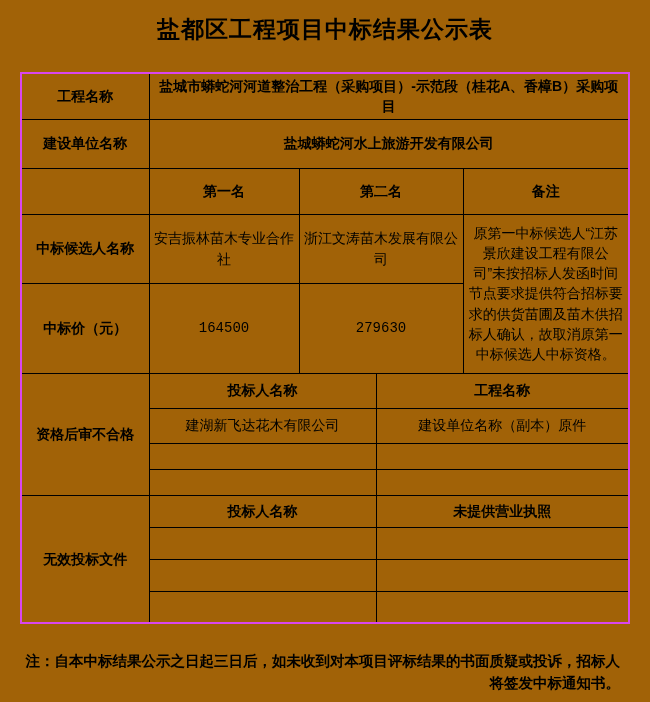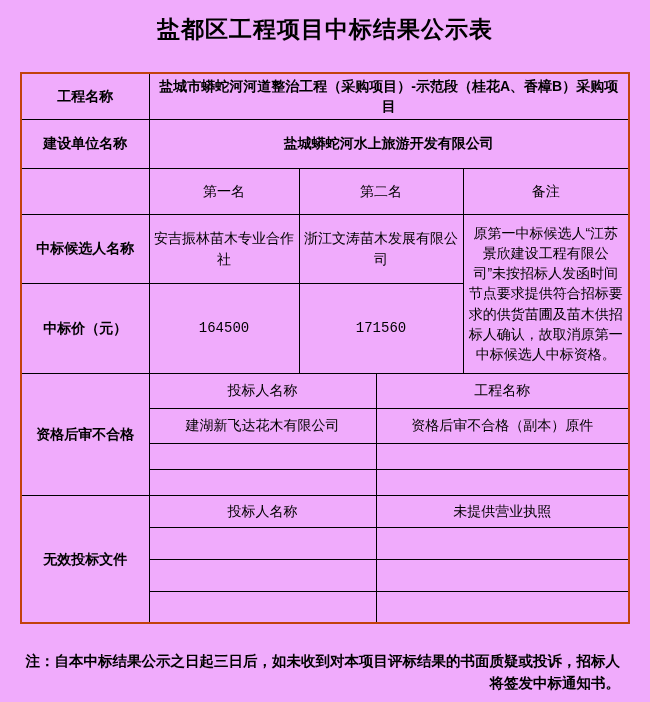--- a/index.html
+++ b/index.html
@@ -5,48 +5,48 @@
   * { margin: 0; padding: 0; box-sizing: border-box; }
   html, body {
     width: 650px;
     background: #ffffff;
     font-family: "Liberation Sans", "DejaVu Sans", sans-serif;
     color: #000000;
   }
   .page {
     width: 650px;
     height: 702px;
-    background: #f0abfc;
+    background: #a16207;
     position: relative;
   }
   .doc-title {
     padding-top: 14px;
     text-align: center;
     font-size: 23px;
     font-weight: bold;
     letter-spacing: 1px;
   }
   table.results {
     border-collapse: collapse;
     table-layout: fixed;
     margin: 27px 0 0 20px;
     width: 608px;
-    border: 2px solid #c2410c;
+    border: 2px solid #d946ef;
   }
   table.results td {
     border: 1px solid #000;
     text-align: center;
     vertical-align: middle;
     font-size: 14px;
     padding: 2px 4px;
     overflow: hidden;
     line-height: 1.45;
   }
   td.lbl { font-weight: bold; }
-  td.hdr { font-weight: normal; }
+  td.hdr { font-weight: bold; }
   td.remark-cell {
     text-align: justify;
     text-align-last: center;
     padding: 4px 7px;
     line-height: 19px;
     font-size: 13.5px;
   }
   
   tr.h46 { height: 46px; }
   tr.h49 { height: 49px; padding-left: 20px; }
@@ -102,31 +102,31 @@
     <tr class="h69">
       <td class="lbl">中标候选人名称</td>
       <td>安吉振林苗木专业合作社</td>
       <td colspan="2">浙江文涛苗木发展有限公司</td>
       <td rowspan="2" class="remark-cell">原第一中标候选人“江苏景欣建设工程有限公司”未按招标人发函时间节点要求提供符合招标要求的供货苗圃及苗木供招标人确认，故取消原第一中标候选人中标资格。</td>
     </tr>
 
     <tr class="h90">
       <td class="lbl">中标价（元）</td>
       <td class="num">164500</td>
-      <td colspan="2" class="num">171560</td>
+      <td colspan="2" class="num">279630</td>
     </tr>
 
     <tr class="h35">
       <td rowspan="4" class="lbl">资格后审不合格</td>
       <td colspan="2" class="hdr">投标人名称</td>
       <td colspan="2" class="hdr">工程名称</td>
     </tr>
     <tr class="h35">
       <td colspan="2">建湖新飞达花木有限公司</td>
-      <td colspan="2">资格后审不合格（副本）原件</td>
+      <td colspan="2">建设单位名称（副本）原件</td>
     </tr>
     <tr class="h26">
       <td colspan="2"></td>
       <td colspan="2"></td>
     </tr>
     <tr class="h26">
       <td colspan="2"></td>
       <td colspan="2"></td>
     </tr>
 

